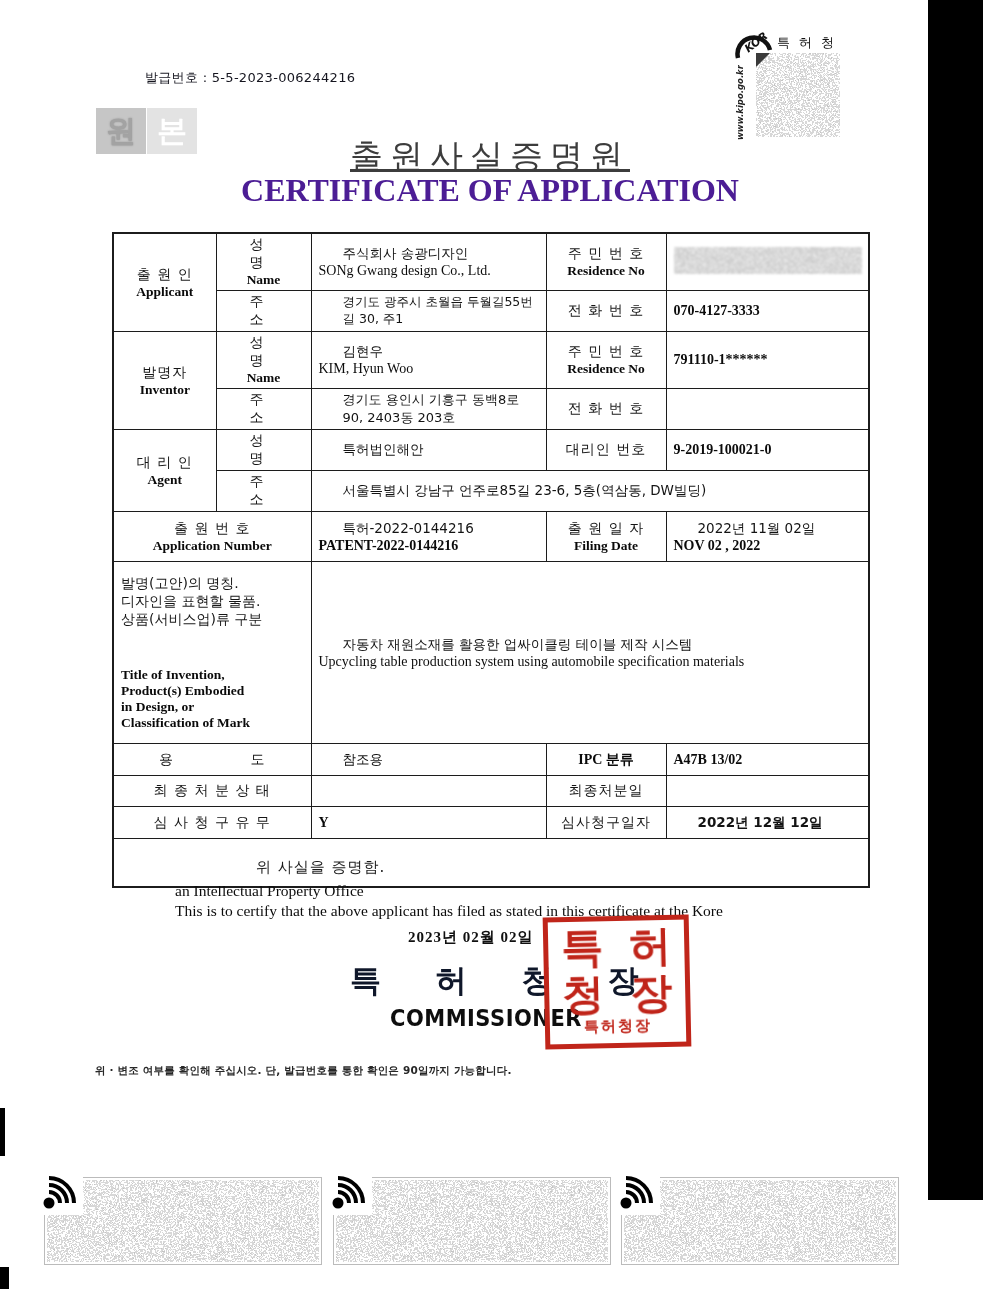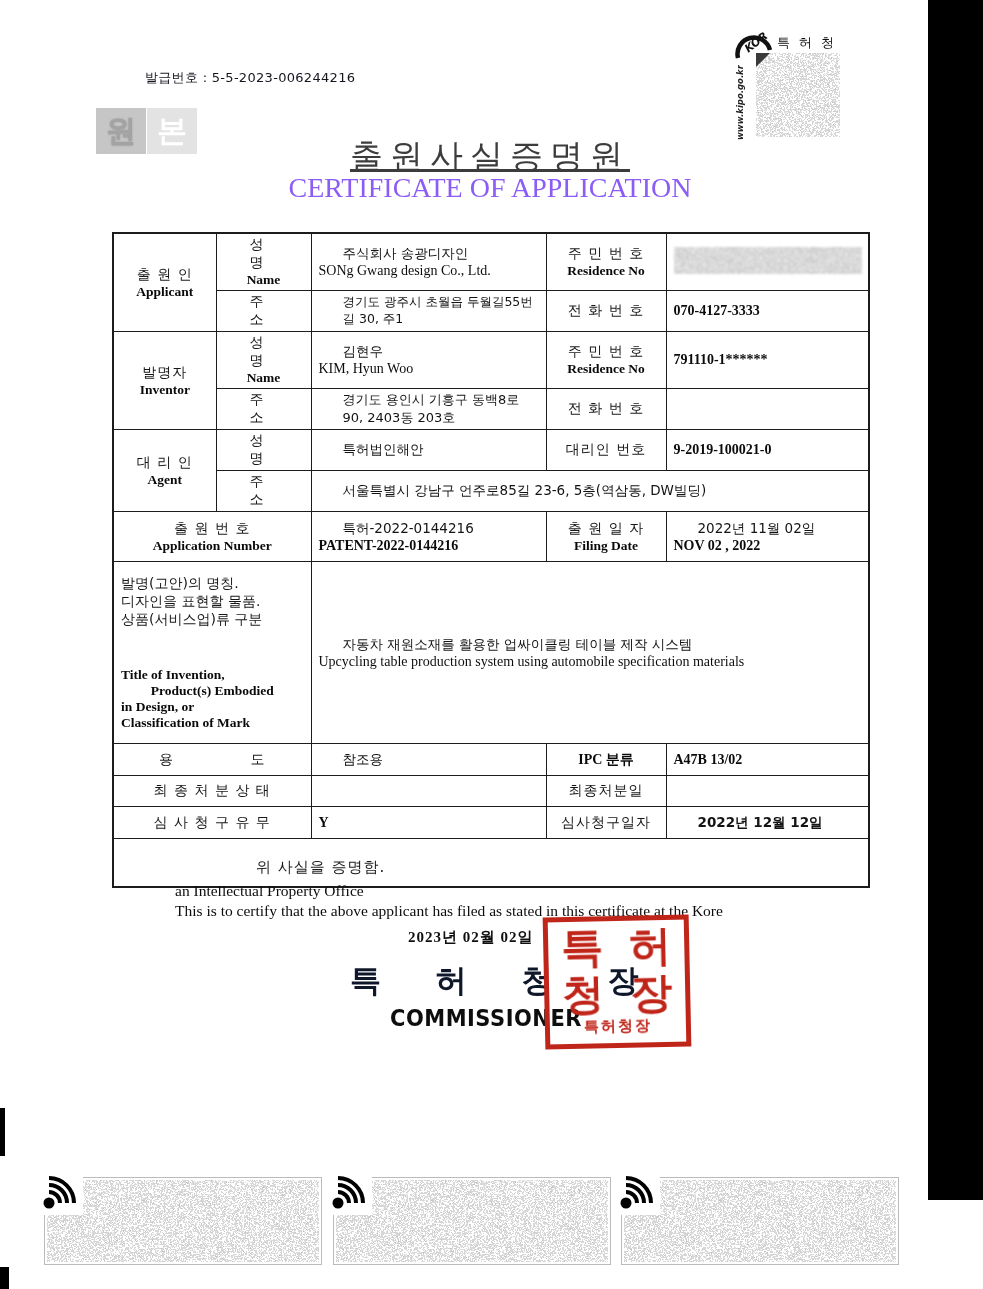--- a/index.html
+++ b/index.html
@@ -25,21 +25,21 @@
   .kipo-swoosh { position:absolute; left:0; top:0; }
   .kipo-url { position:absolute; left:5px; top:26px; height:86px; writing-mode:vertical-rl;
               transform:rotate(180deg); font-size:8.5px; font-style:italic; font-weight:bold; color:#222; }
   .kipo-qr { position:absolute; left:26px; top:25px; width:84px; height:84px; }
   .kipo-tri { position:absolute; left:26px; top:25px; width:0; height:0;
               border-top:14px solid #3a3a3a; border-right:14px solid transparent; }
 
   .title-ko { position:absolute; left:112px; top:134px; width:756px; text-align:center;
               font-size:33px; color:#3c3c3c; letter-spacing:7px;text-decoration:underline; }
   .title-en { position:absolute; left:112px; top:172px; width:756px; text-align:center;
-              font-family:"Liberation Serif", serif; font-weight:normal; font-size:28px; color:#8b5cf6; }
+              font-family:"Liberation Serif", serif; font-weight:bold; font-size:32px; color:#4c1d95; }
 
   
   table.cert { position:absolute; left:112px; top:232px; width:756px;
                border-collapse:collapse; table-layout:fixed;
                border:2px solid #1c1c1c; }
   table.cert td { border:1px solid #1c1c1c; padding:2px 7px; vertical-align:middle;
                   font-size:13.5px; overflow:hidden; }
   td.lab { text-align:center; }
   .lab-ko { font-size:14px; color:#161616; letter-spacing:1px; }
   .lab-en { font-family:"Liberation Serif", serif; font-weight:bold; font-size:13.5px; color:#0a0a0a; }
@@ -267,21 +267,21 @@
         </td>
       </tr>
 
       <tr style="height:182px">
         <td class="vtop" colspan="2">
           <div class="lab-ko" style="text-align:left; letter-spacing:0">발명(고안)의 명칭.</div>
           <div class="lab-ko" style="text-align:left; letter-spacing:0">디자인을 표현할 물품.</div>
           <div class="lab-ko" style="text-align:left; letter-spacing:0">상품(서비스업)류 구분</div>
           <div style="height:38px"></div>
           <div class="lab-en" style="text-align:left">Title of Invention,</div>
-          <div class="lab-en" style="text-align:center">Product(s) Embodied</div>
+          <div class="lab-en" style="text-align:left">Product(s) Embodied</div>
           <div class="lab-en" style="text-align:left">in Design, or</div>
           <div class="lab-en" style="text-align:left">Classification of Mark</div>
         </td>
         <td class="vtop" colspan="3">
           <div class="val-ko">자동차 재원소재를 활용한 업싸이클링 테이블 제작 시스템</div>
           <div class="val-en">Upcycling table production system using automobile specification materials</div>
         </td>
       </tr>
 
       <tr style="height:32px">
@@ -348,20 +348,21 @@
     <div class="seal-main">
       <span>특</span>
         <span>허</span>
       <span>청</span>
         <span>장</span>
     </div>
     <div class="seal-sub">특허청장</div>
   </div>
 
   <div class="footer-note">
+    <div>위 · 변조 여부를 확인해 주십시오. 단, 발급번호를 통한 확인은 90일까지 가능합니다.</div>
   </div>
 
   <div class="barcode" style="left:44px">
     <svg class="noisefill">
         <rect width="100%" height="100%" filter="url(#grain)"></rect>
       </svg>
     <svg class="wave-icon">
         <use href="#waves"></use>
       </svg>
   </div>

